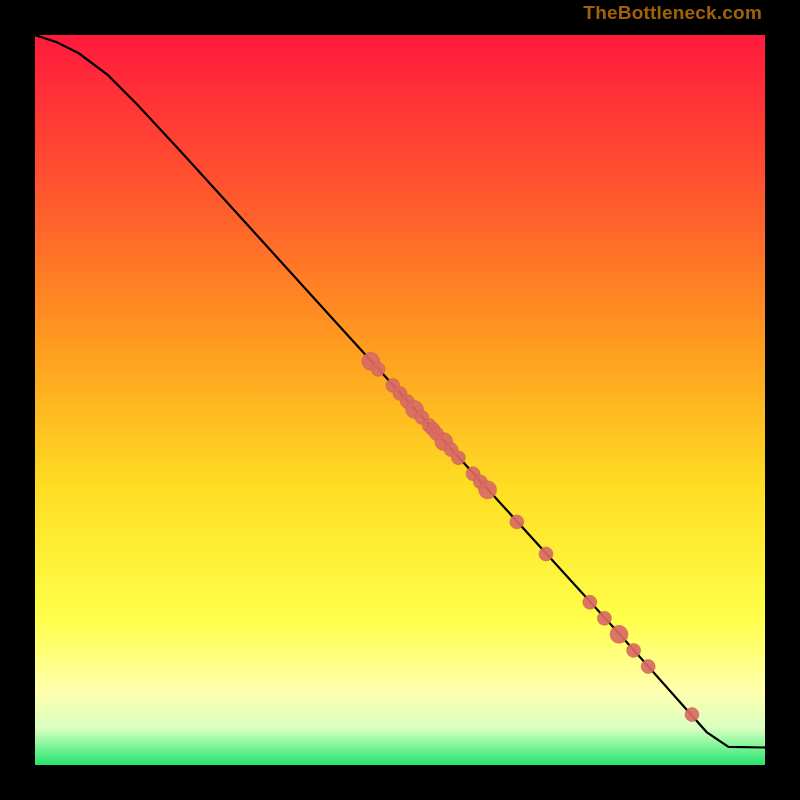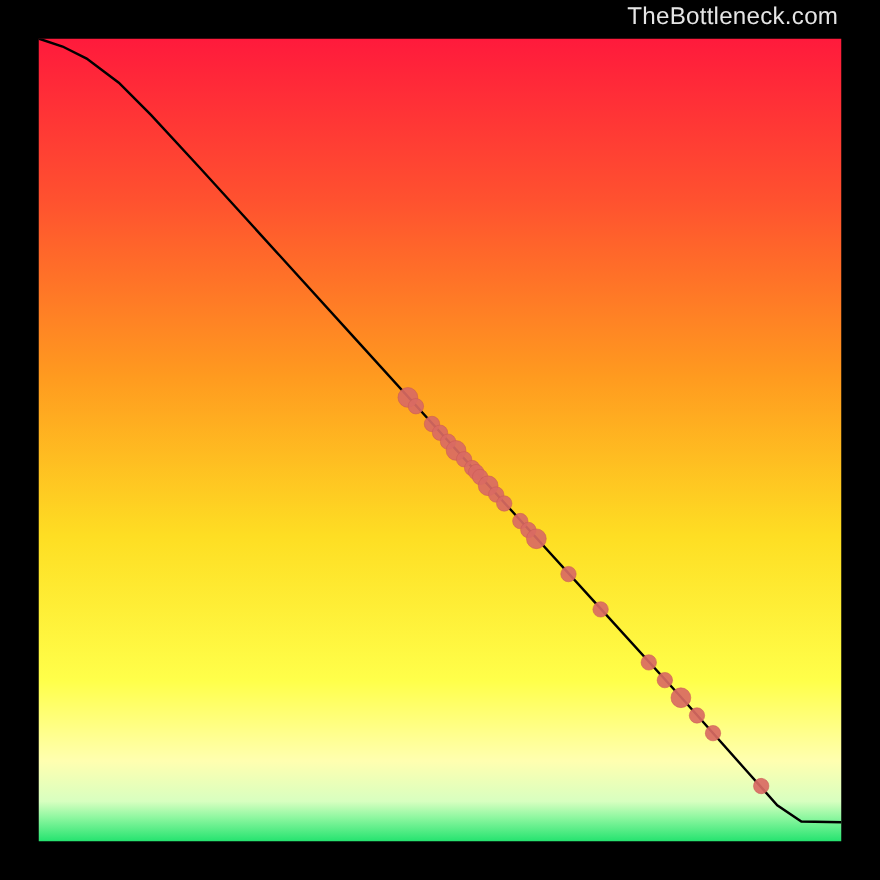--- a/index.html
+++ b/index.html
@@ -29,23 +29,23 @@
     left: 0;
     top: 0;
     width: 730px;
     height: 730px;
     display: block;
   }
   .watermark {
     position: absolute;
     top: 2px;
     right: 38px;
-    color: #e5e5e5;
-    font-size: 22px;
-    font-weight: 400;
+    color: #a16207;
+    font-size: 19px;
+    font-weight: 700;
     letter-spacing: 0.2px;
     user-select: none;
   }
 </style>
 </head>
 <body>
 
 <div class="stage">
 
   <div class="plot">

